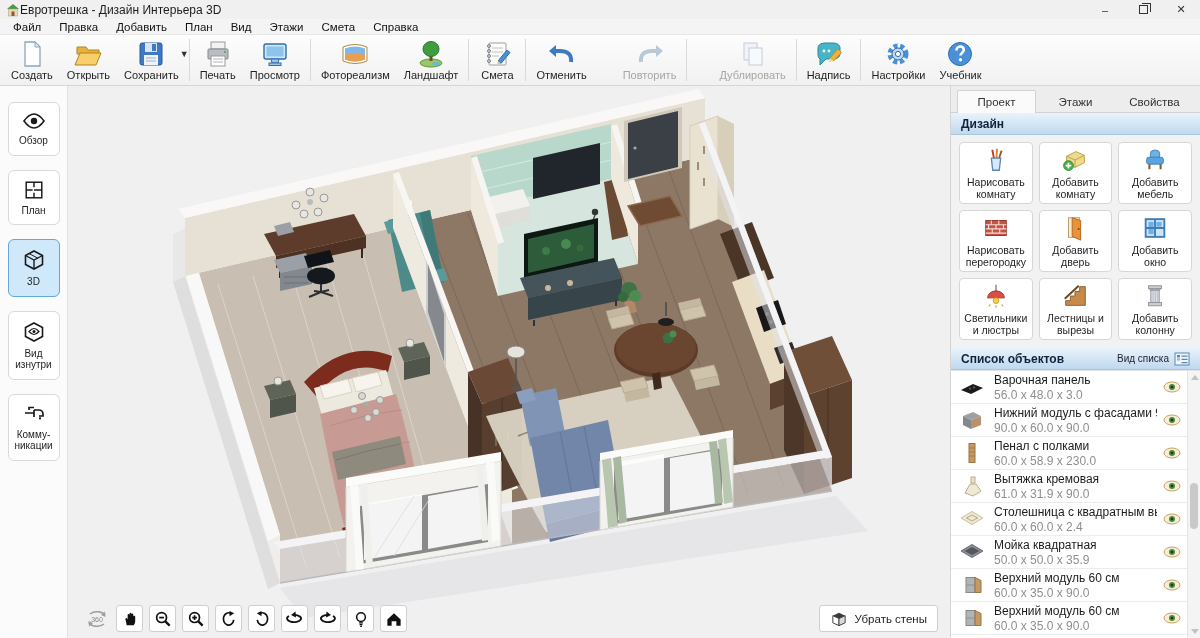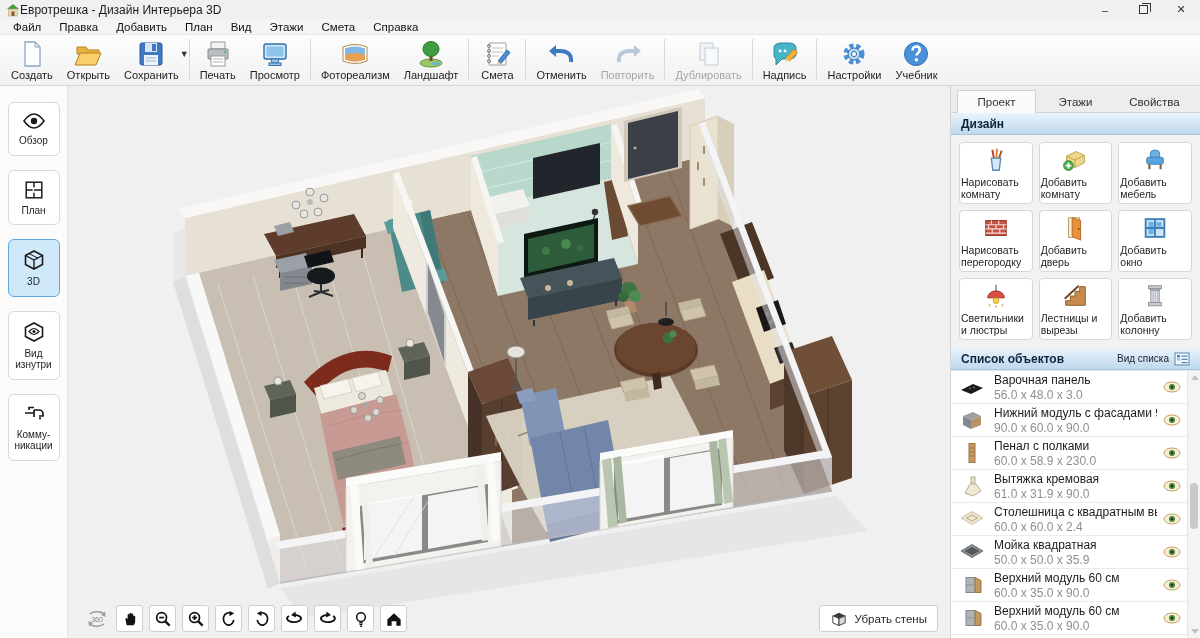--- a/index.html
+++ b/index.html
@@ -12,21 +12,21 @@
   .wctrl{width:38px;height:19px;display:flex;align-items:center;justify-content:center;color:#333;font-size:11px;}
   .restore-box{width:9px;height:9px;border:1px solid #333;position:relative;background:#f0f0f0;}
   .restore-box span{position:absolute;left:2px;top:-3px;width:9px;height:9px;border:1px solid #333;border-left:none;border-bottom:none;}
   
   .menubar{height:16px;background:#f4f4f4;display:flex;align-items:center;padding-left:4px;border-bottom:1px solid #e7e7e7;}
   .menuitem{font-size:11.5px;color:#111;padding:0 9px;}
   
   .toolbar{height:51px;background:linear-gradient(#fdfdfd,#f1f1f1);border-bottom:1px solid #d6d6d6;display:flex;align-items:center;padding:0 4px;}
   .tbtn{display:flex;flex-direction:column;align-items:center;justify-content:flex-end;min-width:50px;height:47px;padding:2px 7px 3px;font-size:11px;color:#1f1f1f;position:relative;border-radius:3px;}
   .tbtn .tlabel{white-space:nowrap;}
-  .tbtn.disabled{color:#a6a6a6;}
+  .tbtn.disabled{color:#a6a6a6;margin-left:22px;}
   .tsep{width:1px;height:42px;background:#d9d9d9;margin:0 3px;flex:none;}
   .dd{font-size:9px;color:#333;position:absolute;right:-3px;top:12px;}
   
   .main{position:absolute;top:86px;left:0;right:0;bottom:0;display:flex;}
   .lsidebar{width:68px;background:#fbfbfb;border-right:1px solid #e2e2e2;padding-top:16px;flex:none;}
   .sbtn{width:52px;border:1px solid #d9d9d9;border-radius:6px;background:#fff;display:flex;flex-direction:column;align-items:center;justify-content:center;gap:4px;padding:8px 2px;font-size:10px;color:#1f1f1f;text-align:center;margin:0 auto 14px;line-height:1.15;word-break:break-word;}
   .sbtn.active{background:#cfe8fa;border-color:#64a8dc;}
   
   .viewport{flex:1;position:relative;background:#f0f0f1;overflow:hidden;}
   .scene{position:absolute;left:0;top:0;width:882px;height:553px;}
@@ -35,21 +35,21 @@
   .vflat{width:26px;height:27px;display:flex;align-items:center;justify-content:center;opacity:.8;}
   .removewalls{position:absolute;right:12px;bottom:6px;height:27px;background:#fff;border:1px solid #cfcfcf;border-radius:3px;display:flex;align-items:center;gap:6px;padding:0 10px;font-size:11.5px;color:#1f1f1f;margin-left:44px;}
   
   .rpanel{width:250px;flex:none;background:#f2f2f2;border-left:1px solid #d4d4d4;display:flex;flex-direction:column;}
   .tabs{display:flex;background:#ededee;padding:4px 6px 0;border-bottom:1px solid #d2d2d2;}
   .tab{flex:1;text-align:center;font-size:11.5px;color:#333;padding:5px 0 4px;border:1px solid transparent;border-bottom:none;}
   .tab.active{background:#fafafa;border-color:#d2d2d2;border-radius:2px 2px 0 0;margin-bottom:-1px;}
   .shead{height:22px;background:linear-gradient(#e9f3fb,#bfd9ee);display:flex;align-items:center;padding:0 10px;font-weight:bold;font-size:12px;color:#10233c;border-bottom:1px solid #aac6de;flex:none;}
   .shead .sright{margin-left:auto;font-weight:normal;font-size:10px;color:#223;display:flex;align-items:center;gap:5px;}
   .dgrid{display:grid;grid-template-columns:repeat(3,1fr);gap:6px;padding:7px 8px 8px;background:#f2f2f2;}
-  .dbtn{background:#fff;border:1px solid #d6d6d6;border-radius:4px;height:62px;display:flex;flex-direction:column;align-items:center;justify-content:center;gap:3px;font-size:10.5px;line-height:1.12;color:#1f1f1f;padding:2px 1px;}
+  .dbtn{background:#fff;border:1px solid #d6d6d6;border-radius:4px;height:62px;display:flex;flex-direction:column;align-items:center;justify-content:center;gap:3px;font-size:10.5px;line-height:1.12;text-align:center;color:#1f1f1f;padding:2px 1px;}
   .olist{flex:1;background:#fff;position:relative;overflow:hidden;border-top:1px solid #e4e4e4;}
   .orows{position:absolute;left:0;top:0;right:13px;bottom:0;overflow:hidden;}
   .orow{display:flex;align-items:center;height:33px;border-bottom:1px solid #ececec;padding-left:5px;background:#fff;}
   .othumb{width:32px;flex:none;display:flex;justify-content:center;}
   .otext{flex:1;min-width:0;margin-left:6px;}
   .oname{font-size:12px;color:#1c1c1c;white-space:nowrap;overflow:hidden;}
   .odims{font-size:12px;color:#8f8f8f;margin-top:1px;}
   .oeye{width:30px;flex:none;display:flex;justify-content:center;}
   .oscroll{position:absolute;right:0;top:0;bottom:0;width:13px;background:#f4f4f4;border-left:1px solid #e4e4e4;}
   .oscroll .arr{position:absolute;left:3px;width:0;height:0;border-left:4px solid transparent;border-right:4px solid transparent;}

